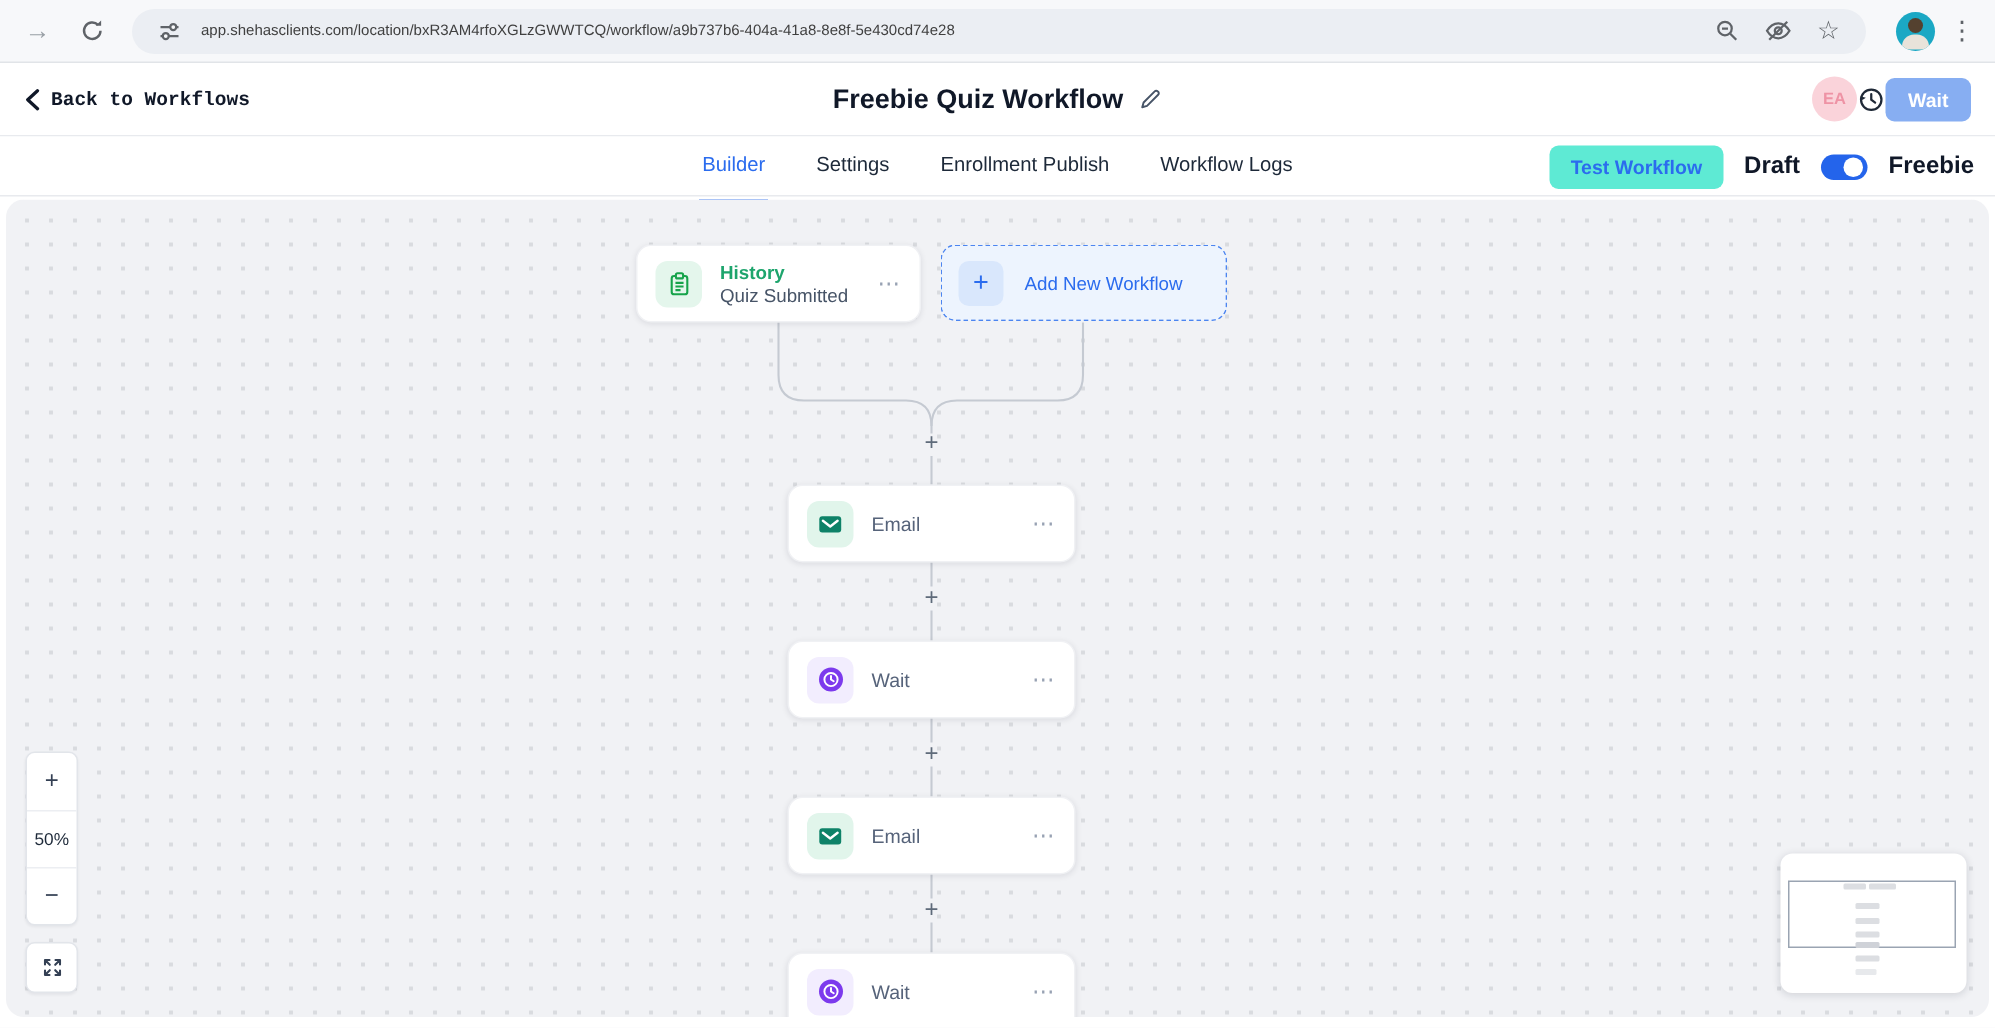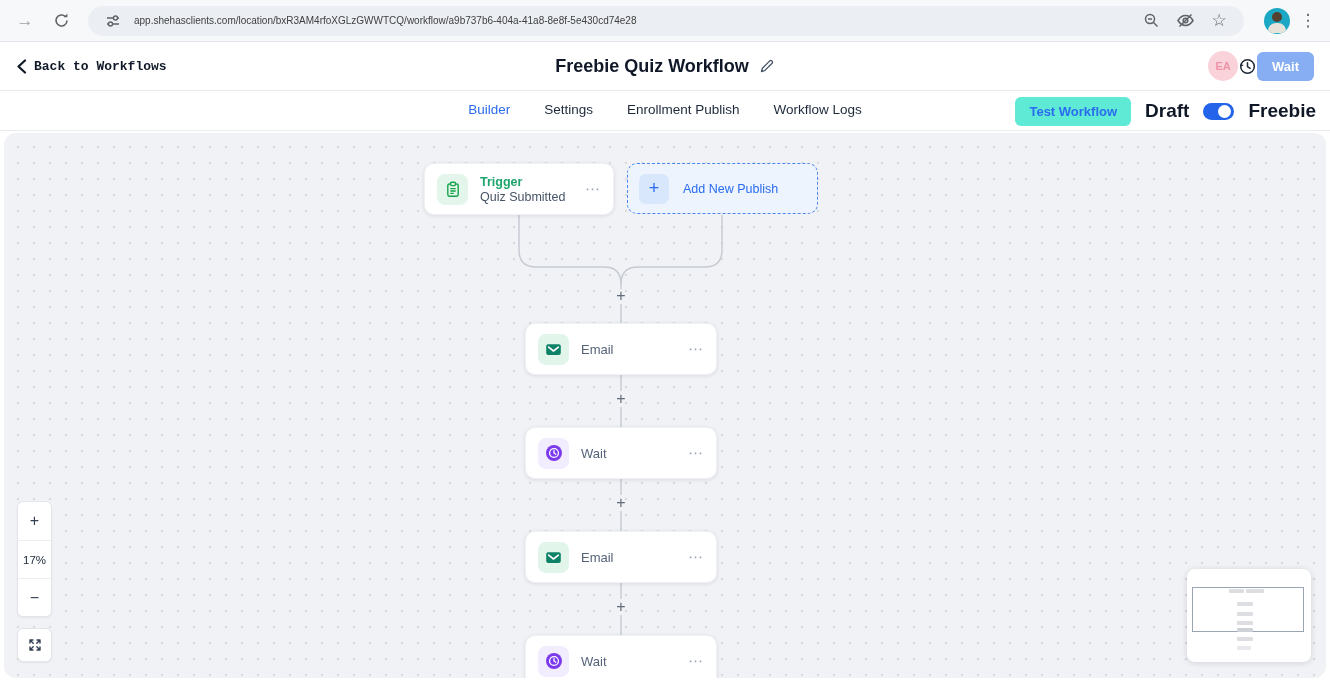--- a/index.html
+++ b/index.html
@@ -43,21 +43,21 @@
   
   .tab-row { height:40px; background:#fff; border-bottom:1px solid #e8eaee; position:relative;
              display:flex; align-items:center; justify-content:center; gap:30px; }
   .tab { font-size:13.5px; color:#1d2939; font-weight:500; height:48px; display:flex;
          align-items:center; cursor:pointer; border-bottom:2px solid transparent; padding:0 2px; }
   .tab.active { color:#2b6cee; border-bottom-color:#2b6cee; }
   .tab-row-right { position:absolute; right:14px; top:0; height:40px; display:flex;
                    align-items:center; gap:14px; }
   .test-workflow-btn { background:#5eead4; color:#2b6cee; font-size:13px; font-weight:600;
                        border:none; border-radius:6px; padding:7px 14px; }
-  .toggle-label { font-size:19px; font-weight:600; color:#101828; }
+  .toggle-label { font-size:16px; font-weight:600; color:#101828; }
   .toggle { width:31px; height:17px; border-radius:9px; background:#2464eb; position:relative; }
   .toggle .knob { position:absolute; width:13px; height:13px; border-radius:50%; background:#fff;
                   top:2px; right:3px; }
 
   
   .canvas { position:absolute; left:4px; right:4px; top:133px; bottom:7px; border-radius:12px;
             background:#f1f2f5; overflow:hidden;
             background-image:radial-gradient(circle, #d9dbdf 1.4px, transparent 1.6px);
             background-size:16px 16px; background-position:6px 6px; }
   .edges { position:absolute; left:0; top:0; pointer-events:none; }
@@ -208,29 +208,29 @@
     <div class="node-icon icon-trigger">
       <svg width="16" height="17" viewBox="0 0 16 17" fill="none" stroke="#16a34a" stroke-width="1.4">
         <rect x="2.8" y="3" width="10.4" height="12.2" rx="1.6"></rect>
         <rect x="5.6" y="1.2" width="4.8" height="3.4" rx="1" fill="#e4f6ec"></rect>
         <line x1="5.3" y1="7.6" x2="10.7" y2="7.6"></line>
           <line x1="5.3" y1="10" x2="10.7" y2="10"></line>
           <line x1="5.3" y1="12.4" x2="8.7" y2="12.4"></line>
       </svg>
     </div>
     <div class="node-texts">
-      <span class="trigger-title">Trigger</span>
+      <span class="trigger-title">History</span>
       <span class="trigger-sub">Quiz Submitted</span>
     </div>
     <span class="node-menu">⋯</span>
   </div>
 
   <div class="add-trigger" style="left:623px; top:30px; width:191px; height:51px;">
     <div class="plus-box">+</div>
-    <span class="add-label">Add New Publish</span>
+    <span class="add-label">Add New Workflow</span>
   </div>
 
   <div class="plus-connector" style="left:608px; top:154px;">+</div>
   <div class="plus-connector" style="left:608px; top:257px;">+</div>
   <div class="plus-connector" style="left:608px; top:361px;">+</div>
   <div class="plus-connector" style="left:608px; top:465px;">+</div>
 
   <div class="node-card" style="left:521px; top:190px; width:192px; height:52px;">
     <div class="node-icon icon-email">
       <svg width="17" height="15" viewBox="0 0 17 15">
@@ -272,21 +272,21 @@
           <circle cx="9" cy="9" r="4.4" fill="none" stroke="#fff" stroke-width="1.3"></circle>
           <path d="M9 6.6V9l1.8 1.2" fill="none" stroke="#fff" stroke-width="1.3" stroke-linecap="round"></path>
         </svg>
     </div>
     <span class="node-label">Wait</span>
     <span class="node-menu">⋯</span>
   </div>
 
   <div class="zoom-group">
     <div class="zoom-cell">+</div>
-    <div class="zoom-cell pct">17%</div>
+    <div class="zoom-cell pct">50%</div>
     <div class="zoom-cell">−</div>
   </div>
   <div class="expand-btn">
     <svg width="16" height="16" viewBox="0 0 16 16" fill="none" stroke="#344054" stroke-width="1.4" stroke-linecap="round" stroke-linejoin="round">
       <path d="M6.2 6.2 3 3M3 6V3h3"></path>
         <path d="M9.8 6.2 13 3M13 6V3h-3"></path>
       <path d="M6.2 9.8 3 13M3 10v3h3"></path>
         <path d="M9.8 9.8 13 13M13 10v3h-3"></path>
     </svg>
   </div>

